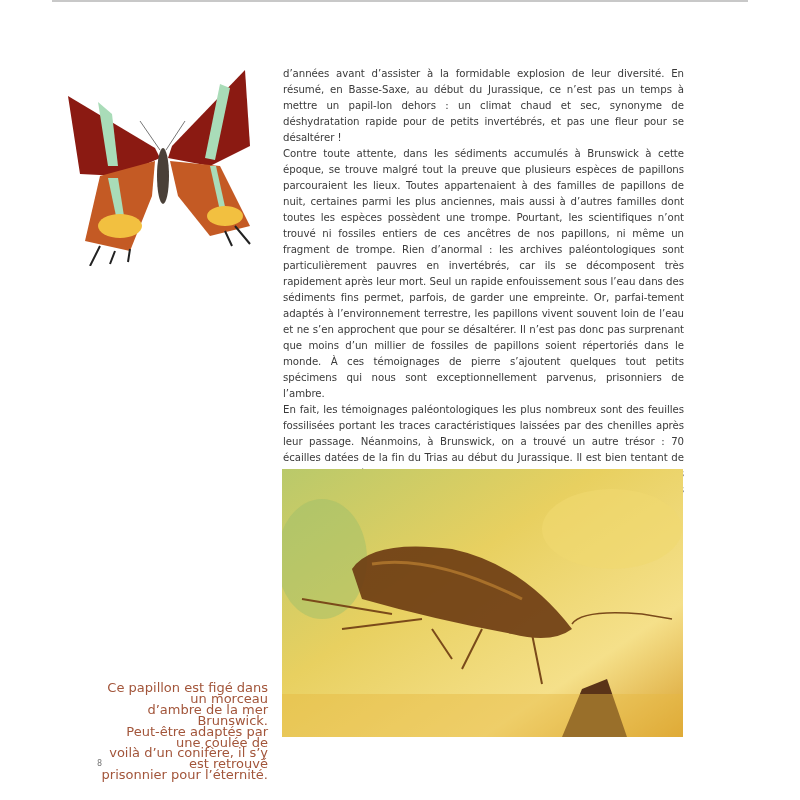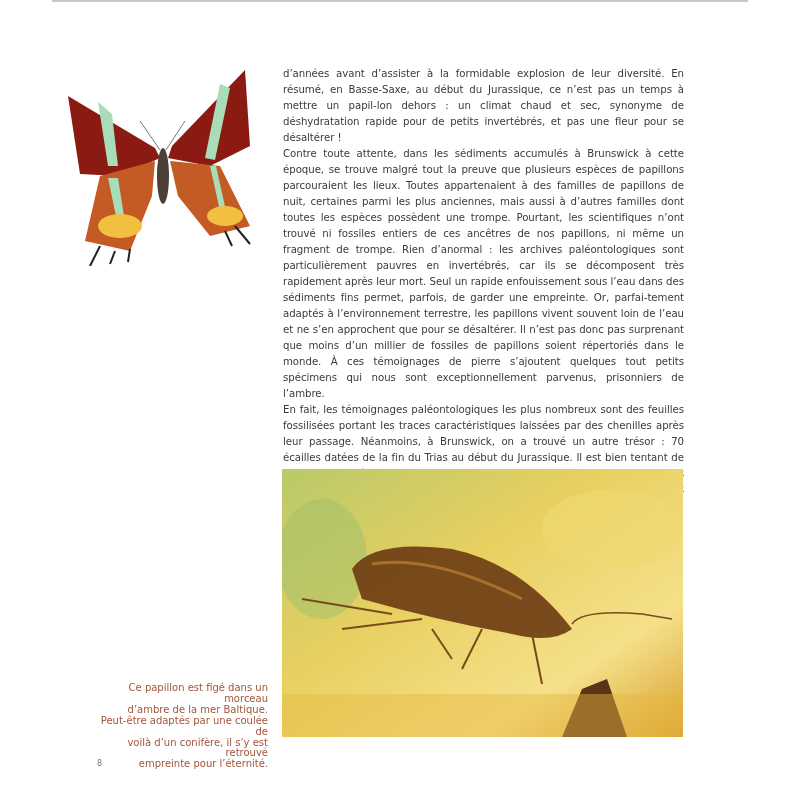--- a/index.html
+++ b/index.html
@@ -2,21 +2,21 @@
 <html><head>
 <meta charset="utf-8">
 <style>
   html, body { margin:0; padding:0; background:#ffffff; }
   body { width:800px; height:800px; position:relative; overflow:hidden; font-family:"DejaVu Sans", sans-serif; }
   .top-rule { position:absolute; left:52px; top:0; width:696px; height:2px; background:#c8c8c8; }
   .butterfly { position:absolute; left:60px; top:66px; width:215px; height:200px; }
   .body-text { position:absolute; left:283px; top:66px; width:401px; color:#3a3a3a; font-size:10.2px; line-height:16px; text-align:justify; letter-spacing:-0.05px; }
   .body-text p { margin:0; }
   .amber { position:absolute; left:282px; top:469px; width:401px; height:268px; overflow:hidden; }
-  .caption { position:absolute; left:100px; top:683px; width:168px; color:#a2553a; font-size:10px; line-height:10.9px; text-align:right; }
+  .caption { position:absolute; left:100px; top:683px; width:168px; color:#a2553a; font-size:13px; line-height:10.9px; text-align:right; }
   .caption p { margin:0; }
   .folio { position:absolute; left:97px; top:759px; color:#777; font-size:8px; }
 </style>
 </head>
 <body>
 
 <div class="top-rule"></div>
 
 <div class="butterfly">
   <svg width="215" height="200" viewBox="0 0 215 200">
@@ -67,19 +67,19 @@
     <path d="M20 130 L110 145 M60 160 L140 150 M150 160 L170 190 M200 160 L180 200 M250 165 L260 215" stroke="#7a4a1a" stroke-width="2" fill="none"></path>
     <path d="M290 155 Q300 140 360 145 L390 150" stroke="#7a4a1a" stroke-width="1.5" fill="none"></path>
 
     <path d="M280 268 L300 220 L325 210 L345 268 Z" fill="#5a3318"></path>
     <rect x="0" y="225" width="401" height="43" fill="#e6b840" opacity="0.45"></rect>
   </svg>
 </div>
 
 <div class="caption">
   <p>Ce papillon est figé dans un morceau</p>
-  <p>d’ambre de la mer Baltique.</p>
+  <p>d’ambre de la mer Brunswick.</p>
   <p>Peut-être adaptés par une coulée de</p>
   <p>voilà d’un conifère, il s’y est retrouvé</p>
-  <p>empreinte pour l’éternité.</p>
+  <p>prisonnier pour l’éternité.</p>
 </div>
 
 <div class="folio">8</div>
 
 </body></html>

